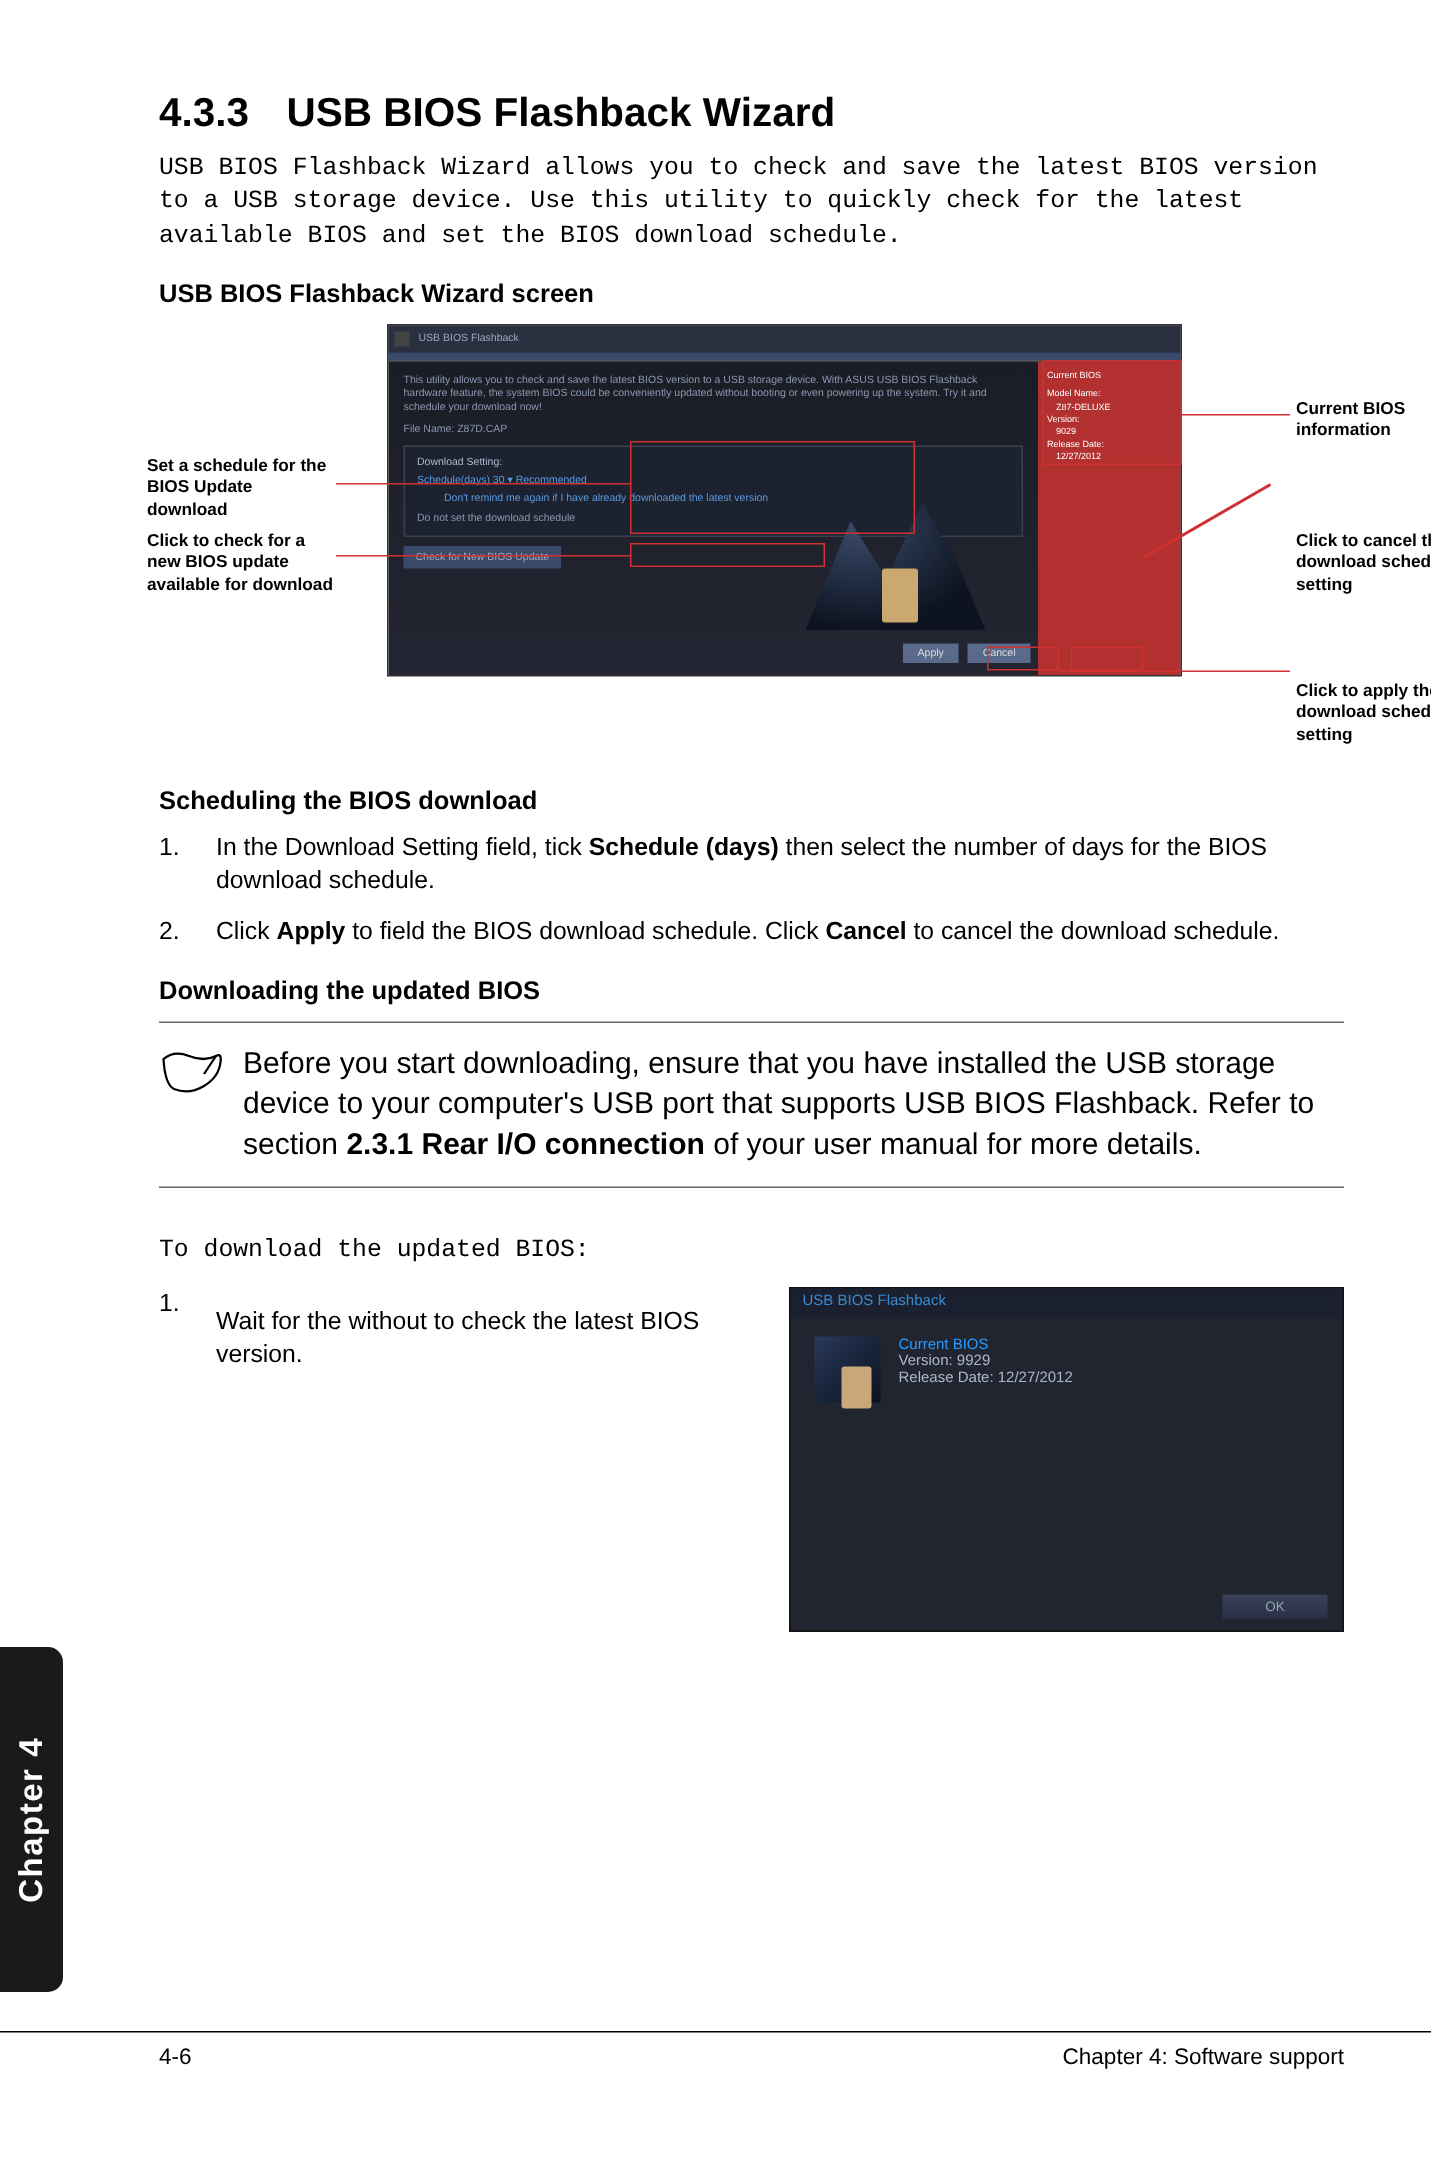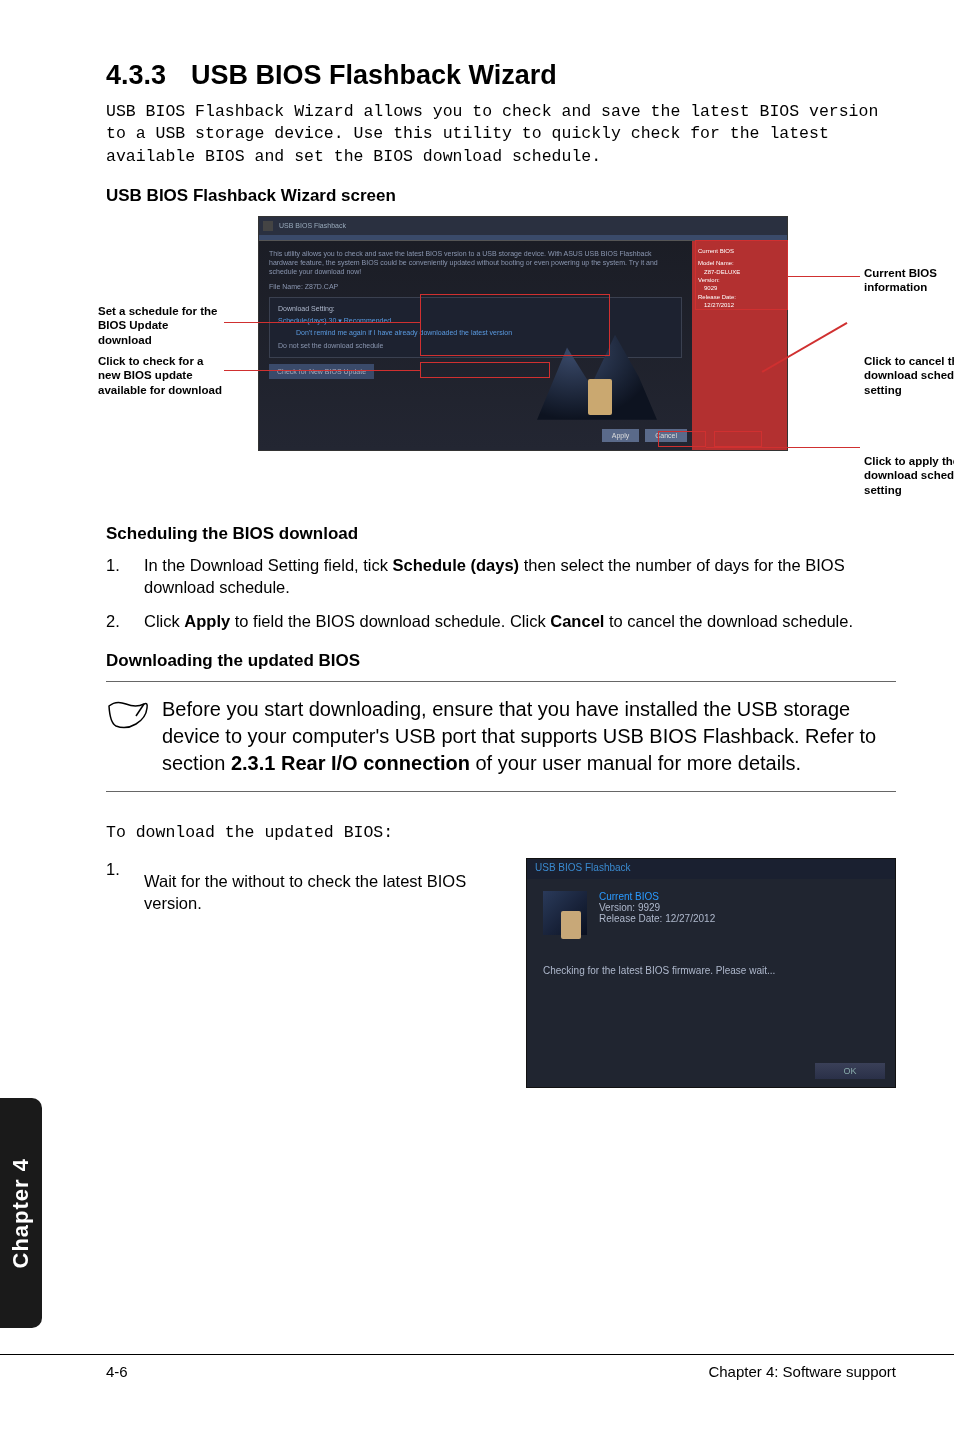--- a/index.html
+++ b/index.html
@@ -208,21 +208,20 @@
       <div class="shot2">
         <div class="tb">USB BIOS Flashback</div>
         <div class="row">
           <div class="thumb"></div>
           <div class="info">
             <div class="c">Current BIOS</div>
             <div>Version:  9929</div>
             <div>Release Date:  12/27/2012</div>
           </div>
         </div>
-        <div class="mid">Checking for the latest BIOS firmware. Please wait...</div>
         <div class="ok">OK</div>
       </div>
     </div>
   </div>
 
 </div>
 
 <div class="tab">
   <span>Chapter 4</span>
 </div>

